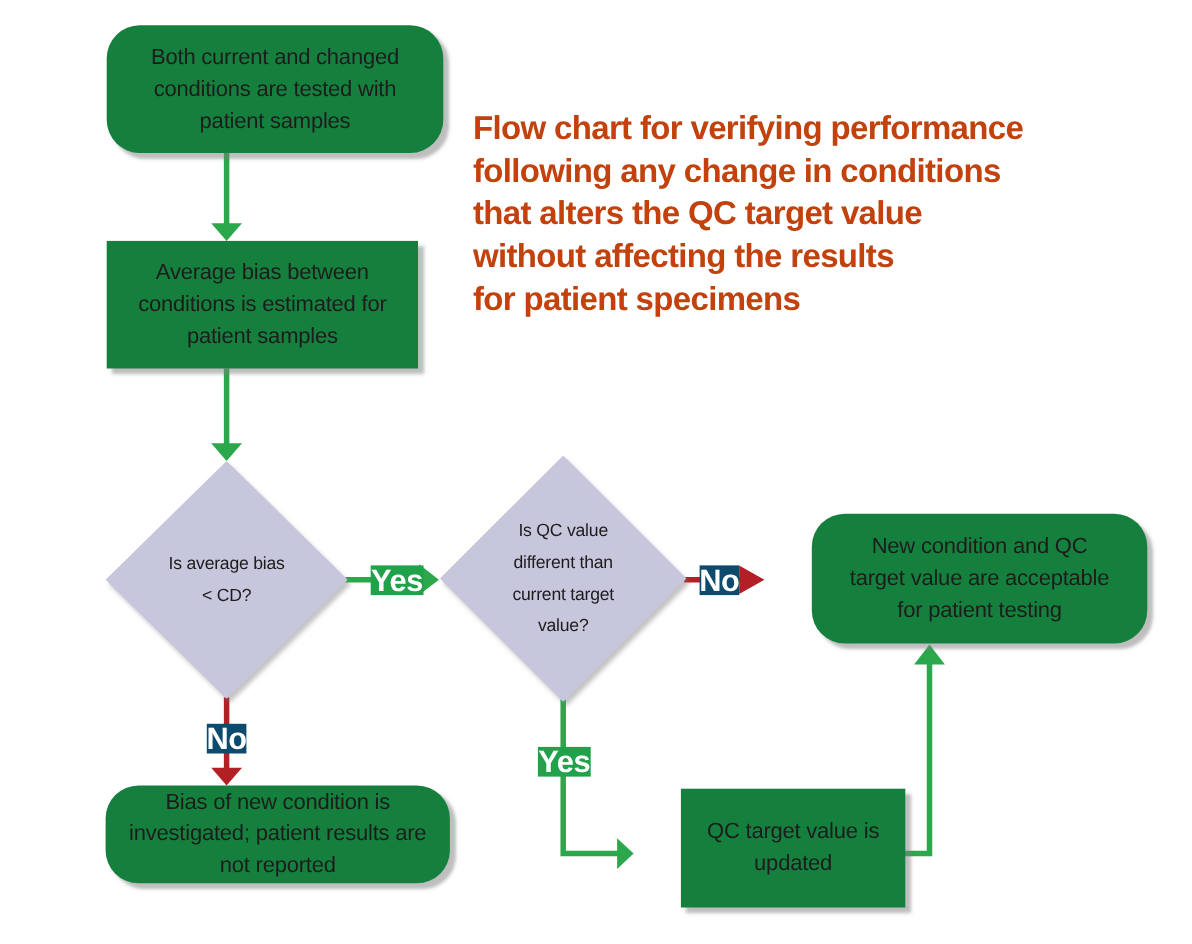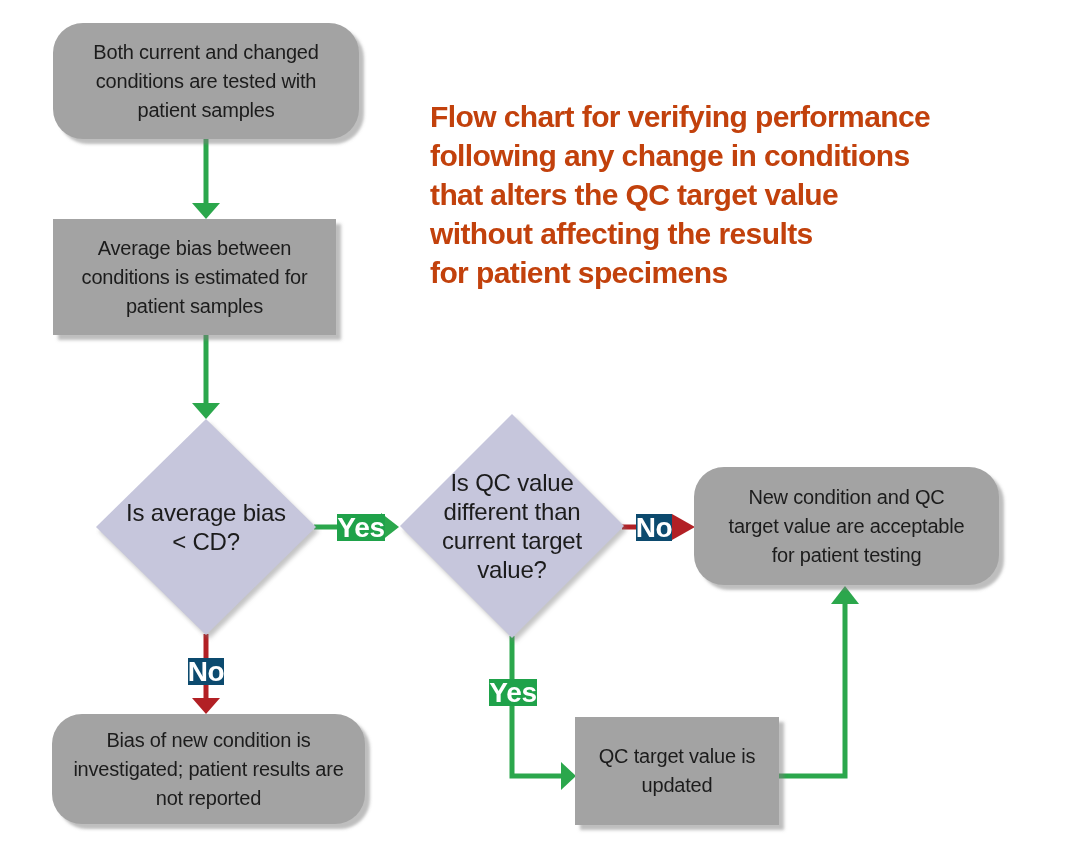--- a/index.html
+++ b/index.html
@@ -14,36 +14,37 @@
   .green-stroke{stroke:#2ba74c;stroke-width:5;fill:none;}
   .red-stroke{stroke:#b22025;stroke-width:5;fill:none;}
   .green-fill{fill:#2ba74c;}
   .red-fill{fill:#b22025;}
   .diamond{
     fill:#c6c6dc;
     filter:drop-shadow(3px 4px 2px rgba(125,125,125,0.45));
   }
   .node{
     position:absolute;
-    background:#a3a3a3;
+    background:#15803d;
     box-shadow:5px 5px 3px rgba(125,125,125,0.5);
     display:flex;align-items:center;justify-content:center;
     text-align:center;
     color:#1c1c1c;
     font-size:20px;line-height:29px;
     white-space:pre-line;
     letter-spacing:-0.2px;
+    margin-left:44px;
   }
   .rounded{border-radius:30px;}
   .diamond-text{
     position:absolute;
     display:flex;align-items:center;justify-content:center;
     text-align:center;
     color:#1c1c1c;
-    font-size:24px;line-height:29px;
+    font-size:16px;line-height:29px;
     white-space:pre-line;
     letter-spacing:-0.2px;
   }
   .badge{
     position:absolute;
     display:flex;align-items:center;justify-content:center;
     color:#ffffff;
     font-size:28px;font-weight:bold;
     letter-spacing:-0.3px;
     white-space:pre;
@@ -105,21 +106,21 @@
 conditions is estimated for
 patient samples</div>
 
   <div class="node rounded" style="left:694px;top:467px;width:305px;height:118px;">New condition and QC
 target value are acceptable
 for patient testing</div>
 
   <div class="node" style="left:575px;top:717px;width:204px;height:108px;">QC target value is
 updated</div>
 
-  <div class="node rounded" style="left:52px;top:714px;width:313px;height:110px;">Bias of new condition is
+  <div class="node rounded" style="left:52px;top:714px;width:313px;height:89px;">Bias of new condition is
 investigated; patient results are
 not reported</div>
 
   <div class="diamond-text" style="left:106px;top:477px;width:200px;height:100px;">Is average bias
 &lt; CD?</div>
 
   <div class="diamond-text" style="left:412px;top:455px;width:200px;height:142px;">Is QC value
 different than
 current target
 value?</div>

